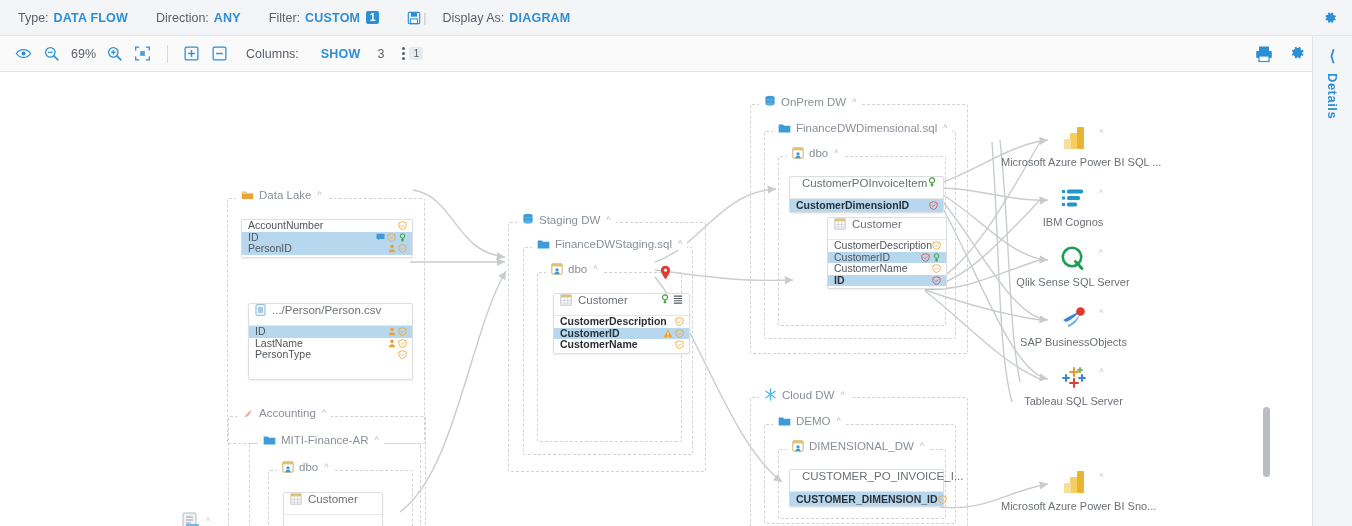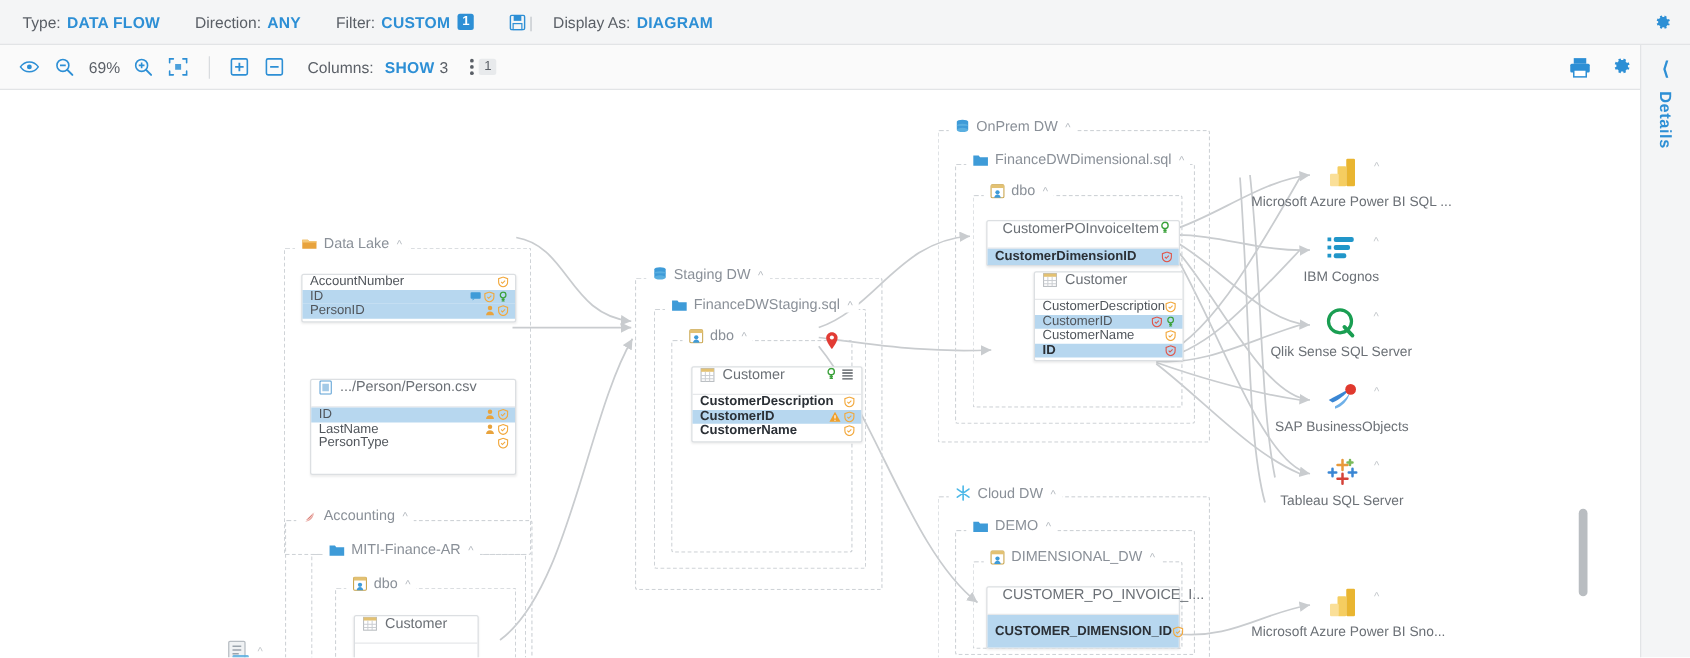--- a/index.html
+++ b/index.html
@@ -46,21 +46,21 @@
     background: #fafafa; border-bottom: 1px solid #e2e4e6;
     display: flex; align-items: center; padding-left: 10px;
     font-size: 12.5px;
   }
   .tb-btn {
     width: 26px; height: 26px; display: flex; align-items: center; justify-content: center;
     margin-right: 2px;
   }
   .zoompct { color: #5a5f66; font-size: 12.5px; margin: 0 5px; }
   .tb-divider { width: 1px; height: 18px; background: #d9dcdf; margin: 0 10px; }
-  .cols-group { display: flex; align-items: flex-start; margin-left: 12px; white-space: nowrap; }
+  .cols-group { display: flex; align-items: flex-start; margin-left: 12px; white-space: nowrap; gap: 13px; }
   .kebab { display: flex; flex-direction: column; gap: 2px; margin-left: 18px; }
   .kebab i { width: 3px; height: 3px; background: #5a5f66; border-radius: 50%; display: block; }
   .cnt-badge {
     background: #e8eaec; color: #5a5f66; font-size: 10.5px; line-height: 13px;
     padding: 0 4px; border-radius: 2px; margin-left: 4px;
   }
 
   .quickfind {
     position: absolute; right: 118px; top: 44px;
     width: 152px; height: 21px; background: #eceeef; border-radius: 3px;
@@ -648,21 +648,21 @@
 
           <div class="tbl" style="left:10px; top:19px; width:155px;">
             <div class="tbl-hdr">
               <svg width="12" height="12" viewBox="0 0 14 14">
                 <rect x="1" y="1" width="12" height="12" fill="#fff" stroke="#b9bdc1" stroke-width="1"></rect>
                 <rect x="1" y="1" width="12" height="3" fill="#e3c172"></rect>
                 <path d="M5 4v9M9 4v9M1 7.5h12M1 10.5h12" stroke="#c9ccd0" stroke-width=".9"></path>
               </svg>
               <span class="tname">CUSTOMER_PO_INVOICE_I...</span>
             </div>
-            <div class="col sel bold" style="height:26px;line-height:13px;align-items:center;">
+            <div class="col sel bold" style="height:14px;line-height:13px;align-items:center;">
               <span>CUSTOMER_DIMENSION_ID</span>
               <span class="cicons">
                 <svg width="9" height="9" viewBox="0 0 12 12">
                     <path d="M6 .8L10.8 2.6v3.4c0 2.8-2 4.5-4.8 5.3C3.2 10.5 1.2 8.8 1.2 6V2.6z" fill="none" stroke="#f2a83c" stroke-width="1.2"></path>
                     <path d="M3.9 6.1l1.4 1.4 2.8-2.8" fill="none" stroke="#f2a83c" stroke-width="1.2"></path>
                   </svg>
               </span>
             </div>
           </div>
         </div>

